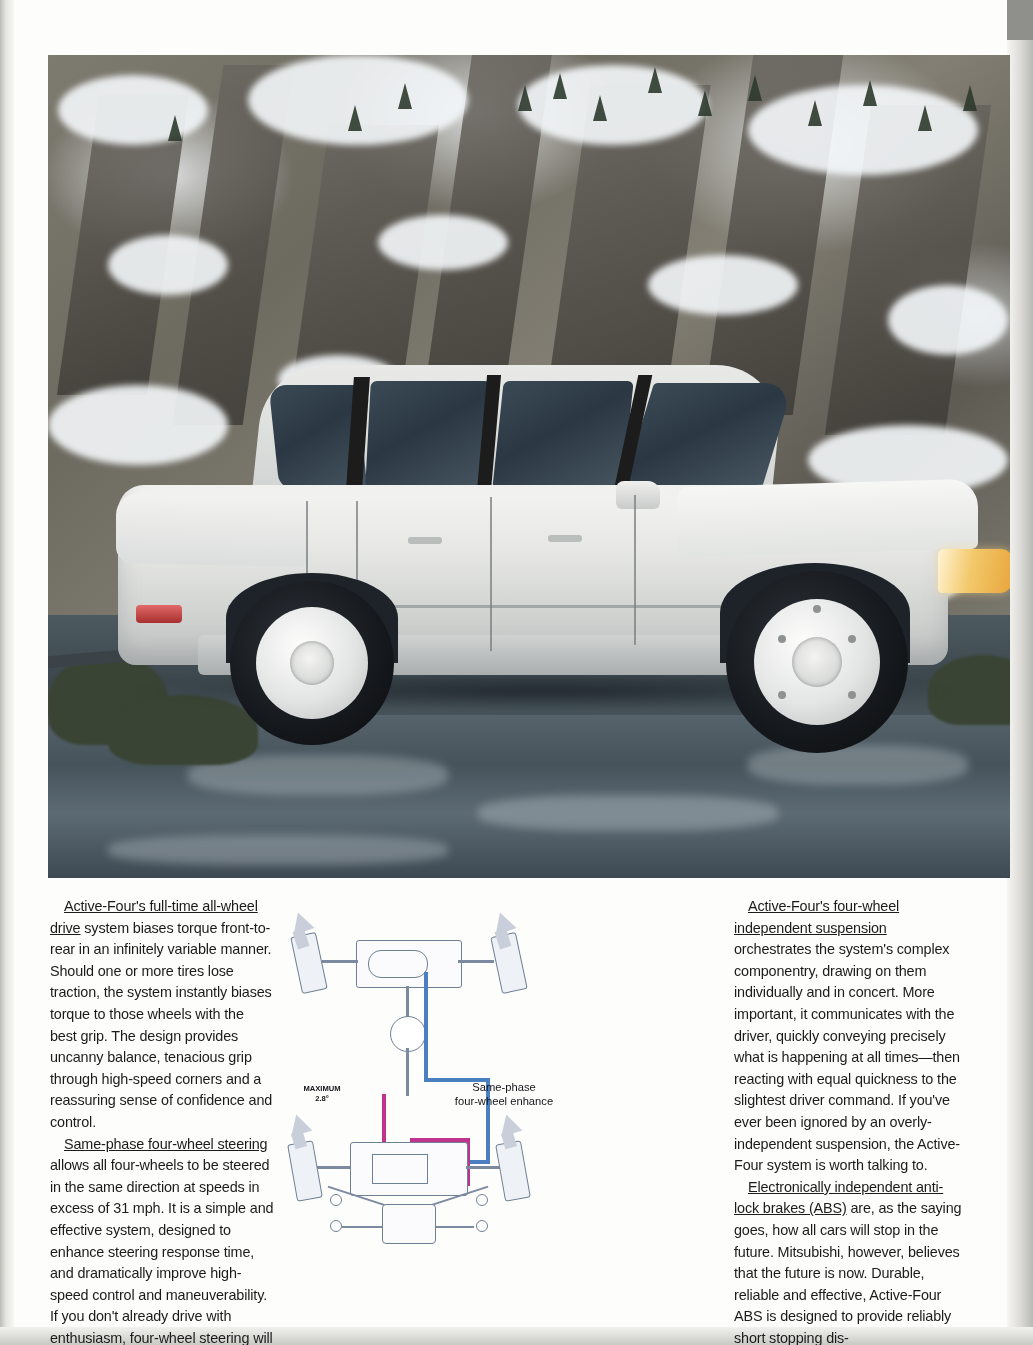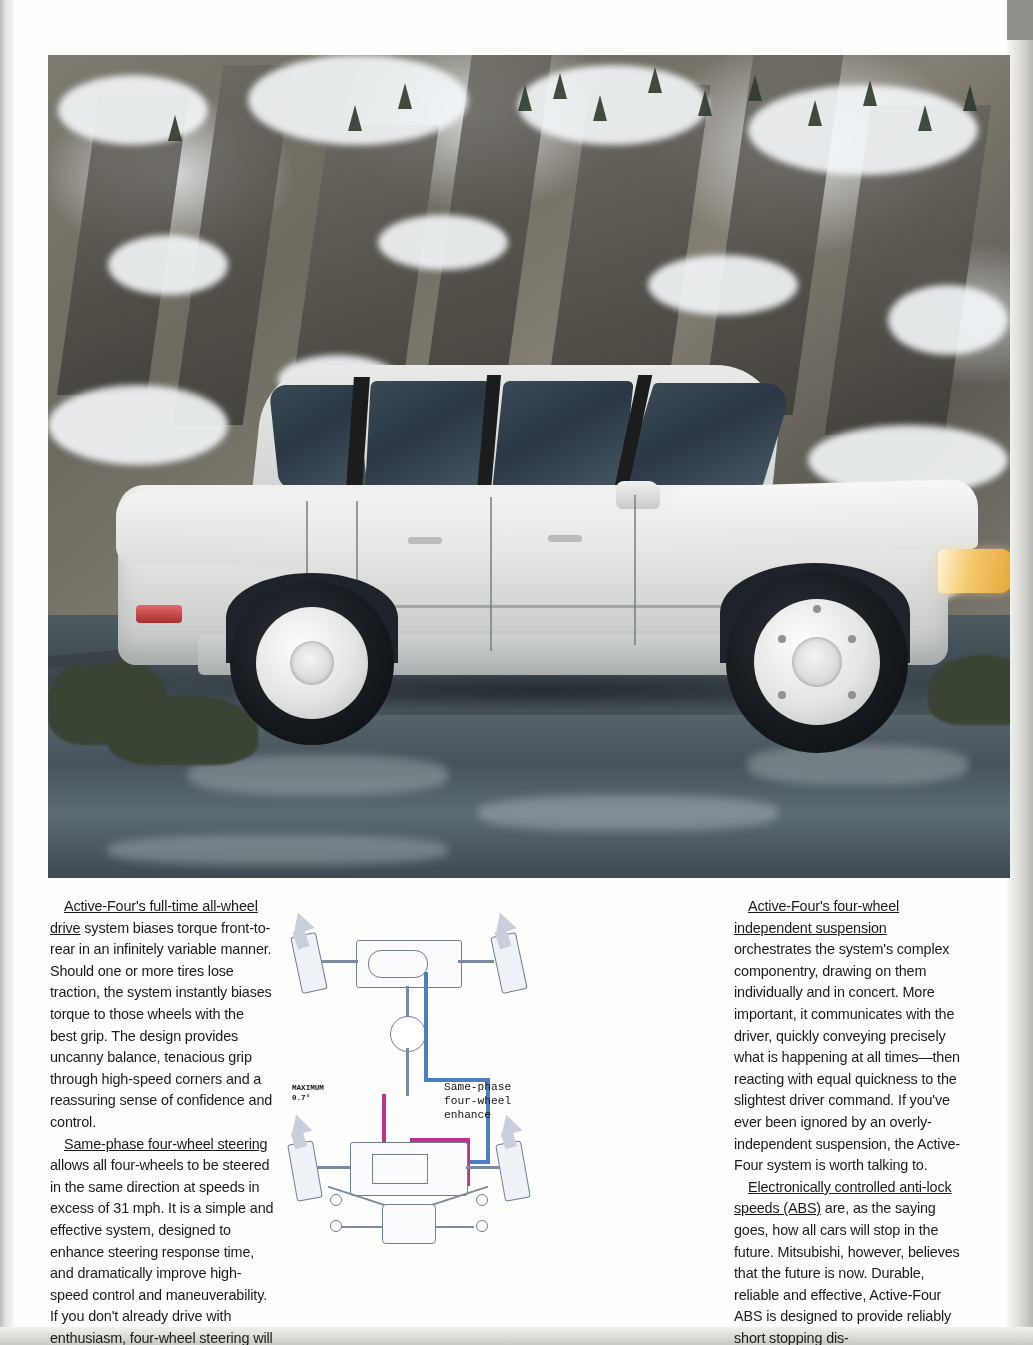--- a/index.html
+++ b/index.html
@@ -295,22 +295,23 @@
     background: #c9cfda;
   }
   .dg-circle {
     position: absolute;
     border: 1.4px solid #6f7f94;
     border-radius: 50%;
     background: #fff;
   }
   .dg-label {
     position: absolute;
-    font-family: Liberation Mono, monospace;
+    font-family: Liberation Sans, sans-serif;
     color: #15151a;
+    text-align: center;
   }
   .dg-label.small { font-size: 7.6px; line-height: 9.5px; font-weight: bold; }
   .dg-label.med { font-size: 11.2px; line-height: 14px; }
 </style>
 </head>
 <body>
 
 <div class="page">
 
   <div class="scan-edge-left"></div>
@@ -423,21 +424,21 @@
     </div>
   </div>
 
   <div class="col col-left">
     <p class="indent"><span class="u">Active-Four's full-time all-wheel drive</span><span> system biases torque front-to-rear in an infinitely variable manner. Should one or more tires lose traction, the system instantly biases torque to those wheels with the best grip. The design provides uncanny balance, tenacious grip through high-speed corners and a reassuring sense of confidence and control.</span></p>
     <p class="indent"><span class="u">Same-phase four-wheel steering</span><span> allows all four-wheels to be steered in the same direction at speeds in excess of 31 mph. It is a simple and effective system, designed to enhance steering response time, and dramatically improve high-speed control and maneuverability. If you don't already drive with enthusiasm, four-wheel steering will give you a valid excuse.</span></p>
   </div>
 
   <div class="col col-right">
     <p class="indent"><span class="u">Active-Four's four-wheel independent suspension</span><span> orchestrates the system's complex componentry, drawing on them individually and in concert. More important, it communicates with the driver, quickly conveying precisely what is happening at all times—then reacting with equal quickness to the slightest driver command. If you've ever been ignored by an overly-independent suspension, the Active-Four system is worth talking to.</span></p>
-    <p class="indent"><span class="u">Electronically controlled anti-lock speeds (ABS)</span><span> are, as the saying goes, how all cars will stop in the future. Mitsubishi, however, believes that the future is now. Durable, reliable and effective, Active-Four ABS is designed to provide reliably short stopping dis-</span></p>
+    <p class="indent"><span class="u">Electronically independent anti-lock brakes (ABS)</span><span> are, as the saying goes, how all cars will stop in the future. Mitsubishi, however, believes that the future is now. Durable, reliable and effective, Active-Four ABS is designed to provide reliably short stopping dis-</span></p>
   </div>
 
   <div class="diagram">
 
     <div class="dg-box" style="left:70px; top:42px; width:104px; height:46px; border-radius:3px;"></div>
     <div class="dg-box" style="left:82px; top:52px; width:58px; height:26px; border-radius:13px;"></div>
     <div class="dg-line" style="left:36px; top:62px; width:36px; height:3px;"></div>
     <div class="dg-line" style="left:172px; top:62px; width:36px; height:3px;"></div>
 
     <div class="dg-wheel" style="left:10px; top:36px; width:24px; height:56px; transform:rotate(-12deg);"></div>
@@ -479,21 +480,21 @@
     <div class="dg-line" style="left:124px; top:300px; width:80px; height:2px; transform:rotate(-18deg);"></div>
     <div class="dg-line" style="left:56px; top:328px; width:132px; height:2px;"></div>
     <div class="dg-circle" style="left:44px; top:296px; width:10px; height:10px;"></div>
     <div class="dg-circle" style="left:190px; top:296px; width:10px; height:10px;"></div>
     <div class="dg-circle" style="left:44px; top:322px; width:10px; height:10px;"></div>
     <div class="dg-circle" style="left:190px; top:322px; width:10px; height:10px;"></div>
     <div class="dg-box" style="left:96px; top:306px; width:52px; height:38px; border-radius:4px;"></div>
 
     <div class="dg-label small" style="left:6px; top:186px; width:60px;">
       <span>MAXIMUM</span><br>
-      <span>0.7°</span>
+      <span>2.8°</span>
     </div>
     <div class="dg-label med" style="left:158px; top:182px; width:120px;">
       <span>Same-phase</span><br>
       <span>four-wheel enhance</span>
     </div>
   </div>
 
 </div>
 
 </body></html>

